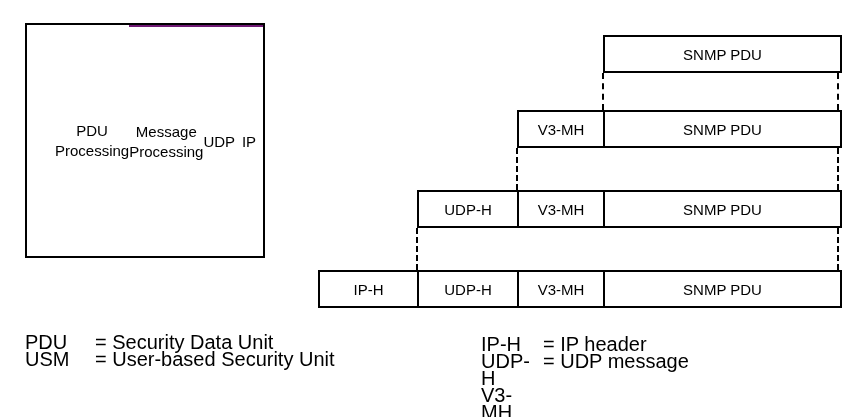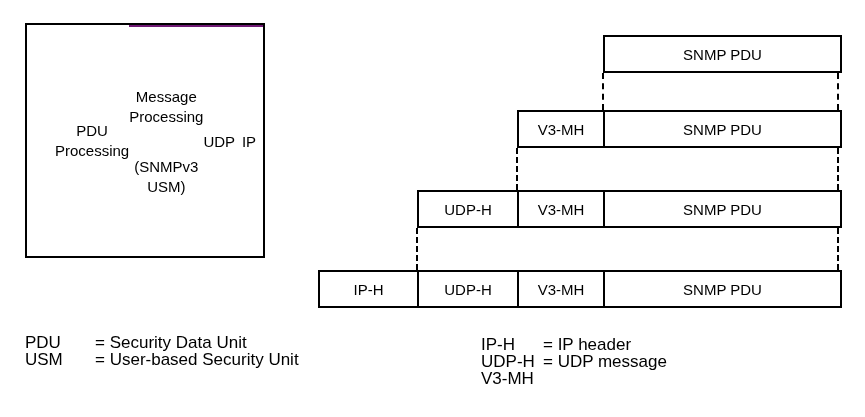--- a/index.html
+++ b/index.html
@@ -71,41 +71,40 @@
   .dash-1l { left: 602px; top: 73px;  height: 37px; }
   .dash-1r { left: 837px; top: 73px;  height: 37px; }
   .dash-2l { left: 516px; top: 148px; height: 42px; }
   .dash-2r { left: 837px; top: 148px; height: 42px; }
   .dash-3l { left: 416px; top: 228px; height: 42px; }
   .dash-3r { left: 837px; top: 228px; height: 42px; }
 
   
   .legend {
     position: absolute;
-    font-size: 17px;
+    font-size: 20px;
     line-height: 17px;
   }
   .legend-left  { left: 25px;  top: 334px; }
   .legend-right { left: 481px; top: 336px; }
   .legend-item { display: flex; }
   .legend-left .abbr  { width: 70px; }
   .legend-right .abbr { width: 62px; }
 </style>
 </head>
 <body>
 
 <div id="canvas">
 
   <div class="stack">
     <div class="stack-row">
       <div>PDU Processing</div>
     </div>
     <div class="stack-row">
       <div>Message Processing</div>
-      <div>(SNMPv3 USM)</div>
     </div>
     <div class="stack-row">
       <div>UDP</div>
     </div>
     <div class="stack-row">
       <div>IP</div>
     </div>
   </div>
 
   <div class="enc-row enc-row-1">

